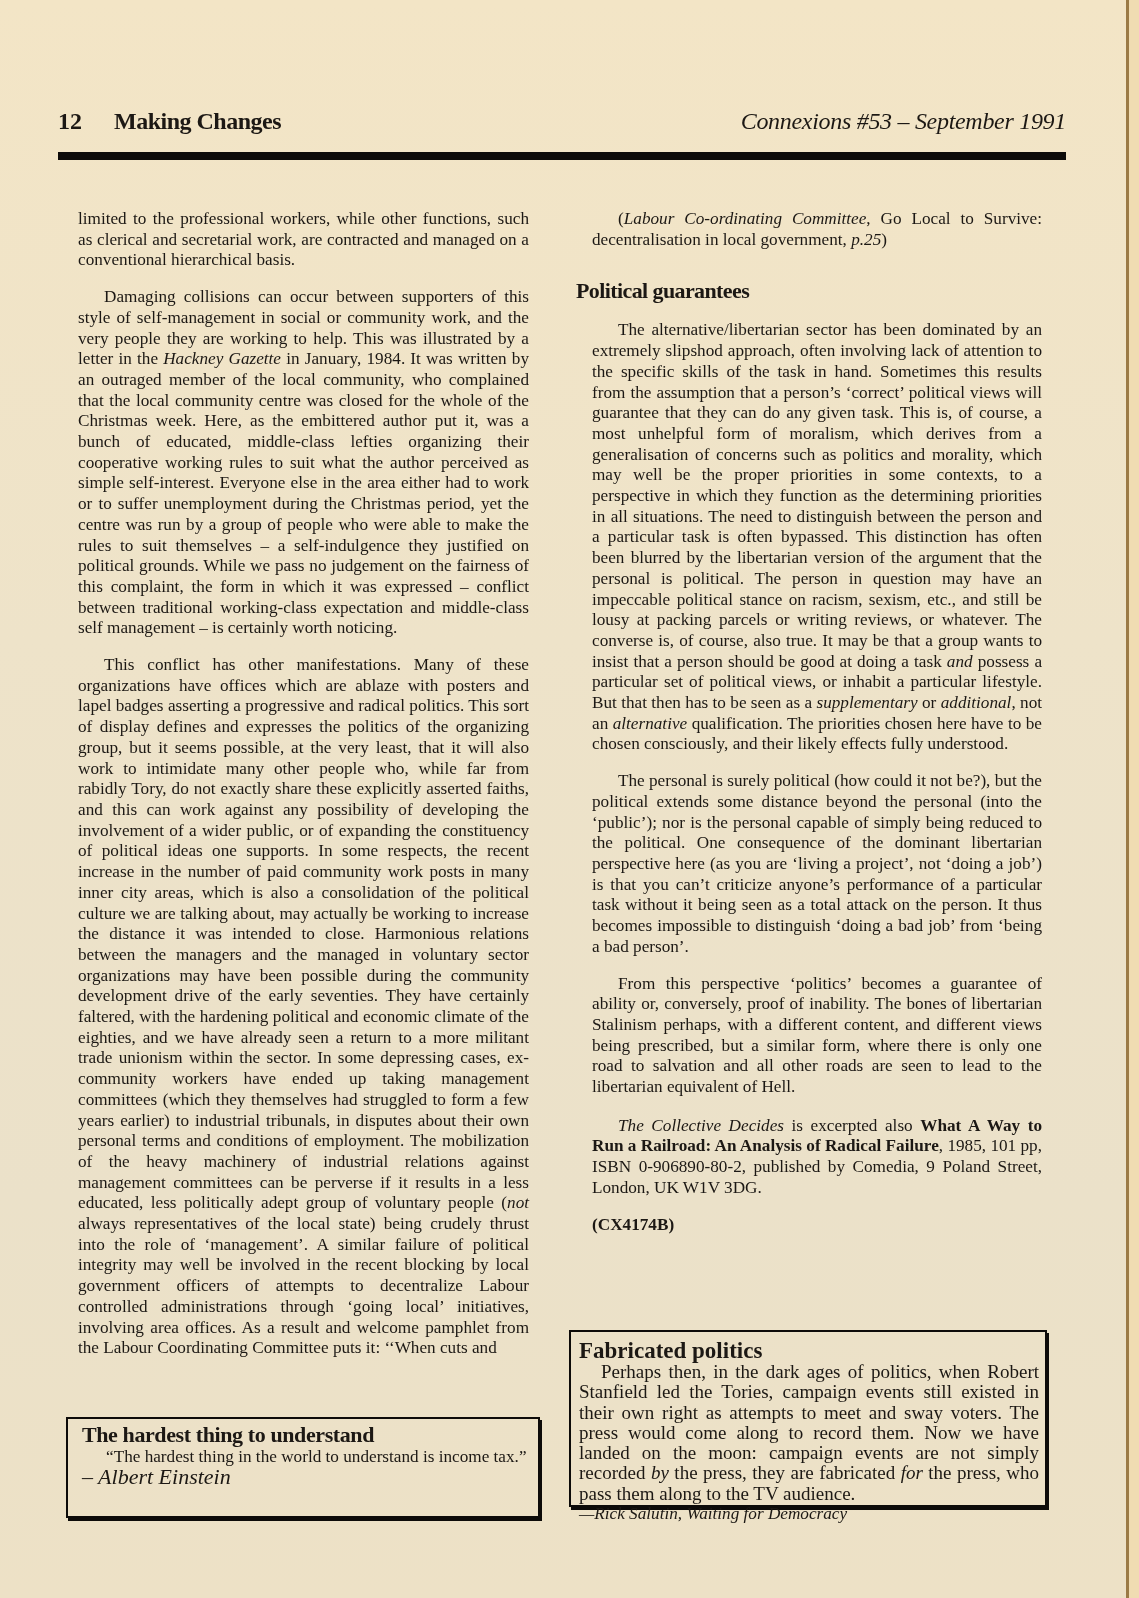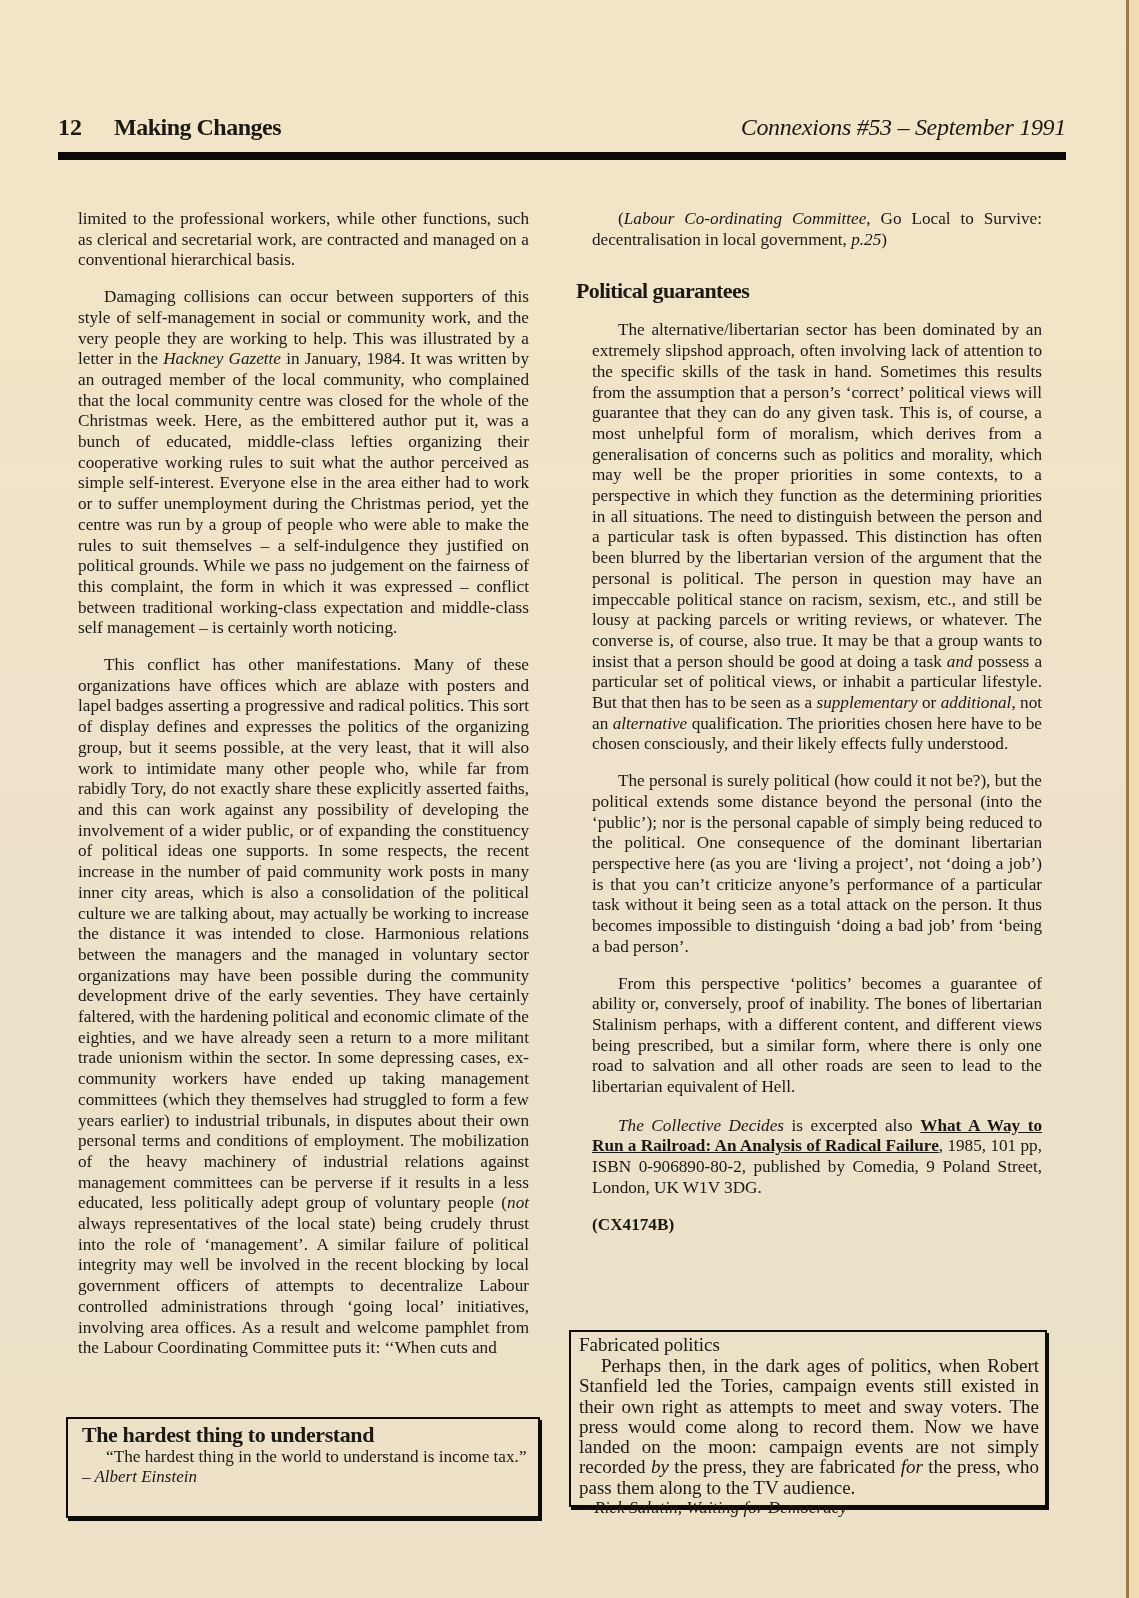--- a/index.html
+++ b/index.html
@@ -16,21 +16,21 @@
   }
   .spine {
     position: absolute; left: 1126px; top: 0; width: 3px; height: 1598px;
     background: #9b7a45;
   }
   .spine-right {
     position: absolute; left: 1129px; top: 0; width: 10px; height: 1598px;
     background: #f0dcb2;
   }
   .header {
-    position: absolute; left: 58px; top: 114px; width: 1008px; height: 32px;
+    position: absolute; left: 58px; top: 108px; width: 1008px; height: 32px;
   }
   .pageno {
     position: absolute; left: 0; top: 0;
     font-family: "Liberation Serif", serif; font-weight: bold; font-size: 24px;
   }
   .section {
     position: absolute; left: 56px; top: 0;
     font-family: "Liberation Serif", serif; font-weight: bold; font-size: 24px;
     letter-spacing: -0.5px;
   }
@@ -48,42 +48,42 @@
   }
   .col-left { left: 62px; }
   .col-right { left: 576px; width: 482px; }
   .col p { margin: 16px; }
   .col p.indent { text-indent: 26px; }
   .col h2 {
     margin: 14px 0 0 0; font-size: 22px; line-height: 26px; font-weight: bold;
     letter-spacing: -0.6px;
   }
   .credit { margin-top: 18px !important; text-indent: 26px; }
-  .credit b { font-weight: bold; text-decoration: underline; }
+  .credit b { font-weight: bold; }
   .code { font-weight: bold; }
   .box {
     position: absolute; border: 2px solid #0d0b09;
     box-shadow: 2px 3px 0 #0d0b09;
     background: transparent;
   }
   .box-left {
     left: 66px; top: 1417px; width: 474px; height: 101px;
     padding: 0 0 0 14px; box-sizing: border-box;
   }
   .box-right {
     left: 569px; top: 1330px; width: 478px; height: 177px;
     padding: 0 0 0 8px; box-sizing: border-box;
   }
   .box-left .box-title {
     font-weight: bold; font-size: 22px; line-height: 24px; margin-top: 4px; letter-spacing: -0.4px;
   }
   .box-left .box-body { font-size: 17.2px; line-height: 20px; text-indent: 24px; text-align: justify; width: 445px; }
-  .box-left .box-attr { font-size: 17px; font-style: italic; line-height: 20px; }
+  .box-left .box-attr { font-size: 22px; font-style: italic; line-height: 20px; }
   .box-right .box-title {
-    font-weight: normal; font-size: 19px; line-height: 22px; margin-top: 2px;
+    font-weight: bold; font-size: 23px; line-height: 22px; margin-top: 8px;
   }
   .box-right .box-body { font-size: 19px; line-height: 20.3px; text-indent: 22px; text-align: justify; width: 460px; }
   .box-right .box-attr { font-size: 17.2px; font-style: italic; line-height: 20px; }
 </style>
 </head>
 <body>
 
 <div class="page"></div>
 <div class="spine"></div>
 <div class="spine-right"></div>

